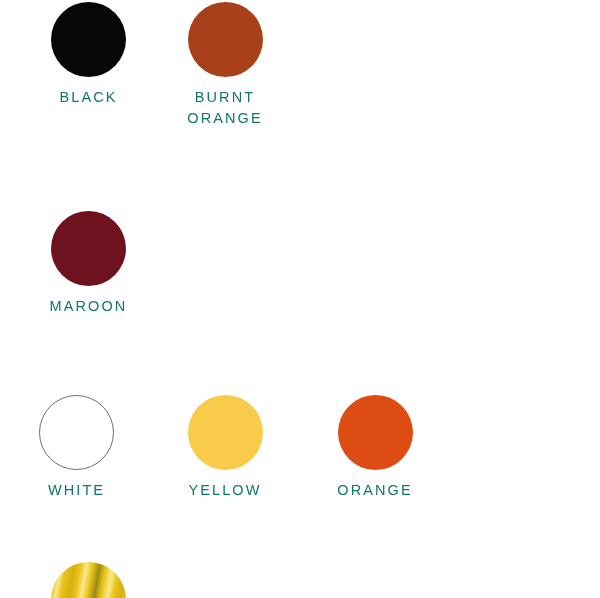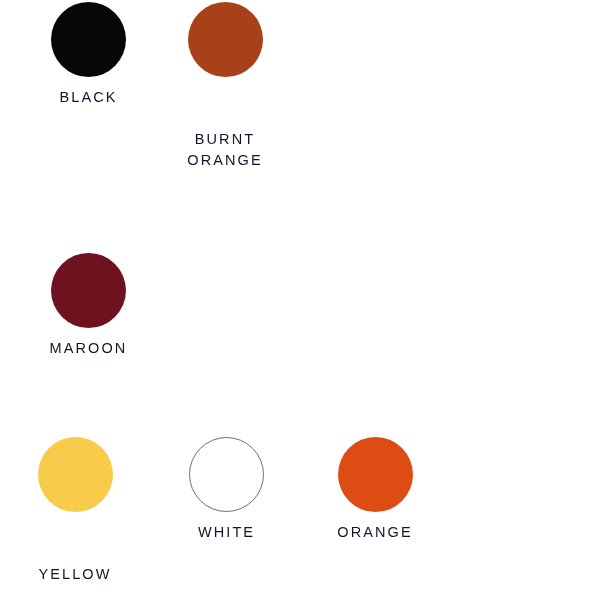--- a/index.html
+++ b/index.html
@@ -39,21 +39,21 @@
     width: 150px;
     display: flex;
     flex-direction: column;
     align-items: center;
     box-sizing: border-box;
   }
 
   
   .col-0 { padding-left: 27px; }
   .col-1 { padding-left: 3px; }
-  .col-2 { padding-left: 0px; gap: 42px; }
+  .col-2 { padding-left: 0px; }
   .col-3 { padding-left: 0px; }
 
   .swatch-dot {
     width: 75px;
     height: 75px;
     border-radius: 50%;
     box-sizing: border-box;
     flex: none;
   }
 
@@ -65,21 +65,21 @@
     position: relative;
     overflow: hidden;
   }
 
   .swatch-label {
     margin-top: 10px;
     font-family: "Liberation Sans", sans-serif;
     font-size: 14.5px;
     font-weight: 300;
     letter-spacing: 2.1px;
-    color: #0f172a;
+    color: #0f766e;
     text-align: center;
     line-height: 21px;
     text-transform: uppercase;
     white-space: pre-line;
     word-spacing: 1px;
   }
 </style>
 </head>
 <body>
 
@@ -96,27 +96,27 @@
 ORANGE</div>
       </div>
     </div>
     <div class="swatch-row row-1">
       <div class="swatch-cell col-0">
         <div class="swatch-dot" title="MAROON" style="background: rgb(110, 18, 32);"></div>
         <div class="swatch-label">MAROON</div>
       </div>
     </div>
     <div class="swatch-row row-2">
+      <div class="swatch-cell col-1">
+        <div class="swatch-dot outlined" title="WHITE" style="background: rgb(255, 255, 255);"></div>
+        <div class="swatch-label">WHITE</div>
+      </div>
       <div class="swatch-cell col-2">
         <div class="swatch-dot" title="YELLOW" style="background: rgb(249, 203, 75);"></div>
         <div class="swatch-label">YELLOW</div>
-      </div>
-      <div class="swatch-cell col-1">
-        <div class="swatch-dot outlined" title="WHITE" style="background: rgb(255, 255, 255);"></div>
-        <div class="swatch-label">WHITE</div>
       </div>
       <div class="swatch-cell col-3">
         <div class="swatch-dot" title="ORANGE" style="background: rgb(221, 76, 19);"></div>
         <div class="swatch-label">ORANGE</div>
       </div>
     </div>
     <div class="swatch-row row-3">
       <div class="swatch-cell col-0">
         <div class="swatch-dot streaked" title="TRANSLUCENT
 YELLOW" style="background: linear-gradient(100deg, rgb(158, 138, 18) 0%, rgb(232, 195, 24) 6%, rgb(251, 232, 138) 12%, rgb(232, 195, 24) 18%, rgb(212, 176, 23) 27%, rgb(232, 195, 24) 34%, rgb(251, 232, 138) 41%, rgb(232, 195, 24) 48%, rgb(158, 138, 18) 56%, rgb(232, 195, 24) 63%, rgb(251, 232, 138) 71%, rgb(232, 195, 24) 78%, rgb(212, 176, 23) 86%, rgb(232, 195, 24) 93%, rgb(158, 138, 18) 100%);"></div>

